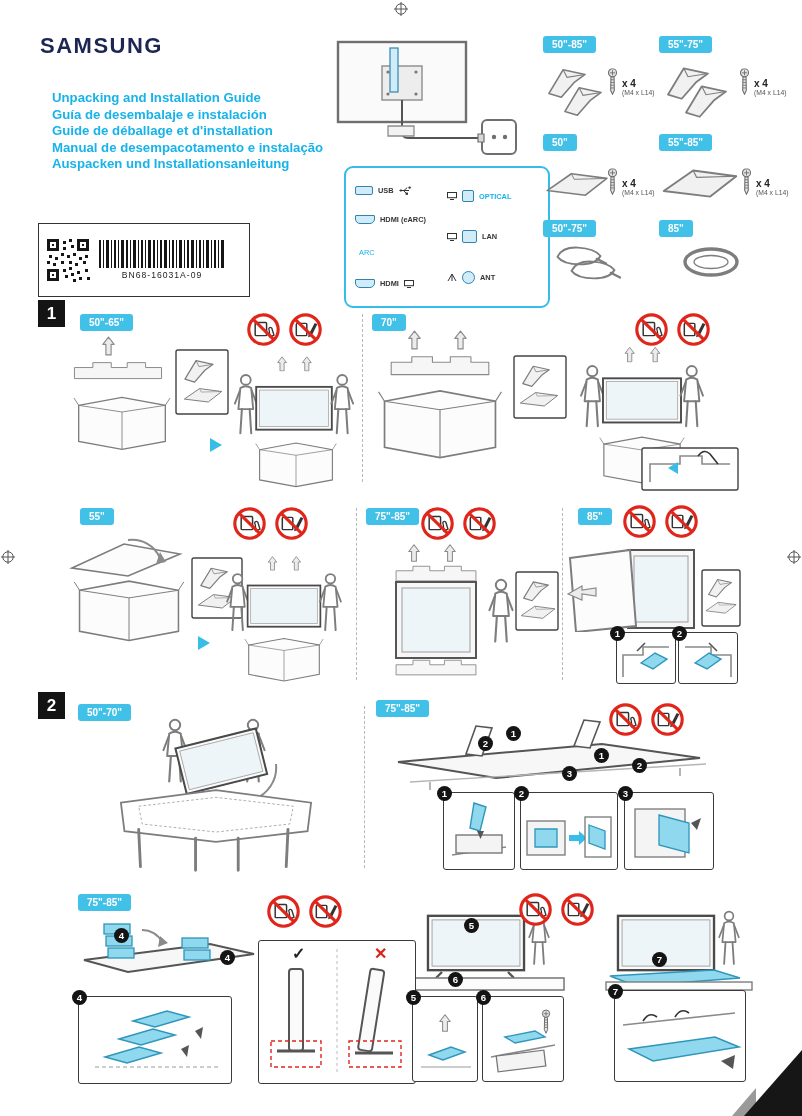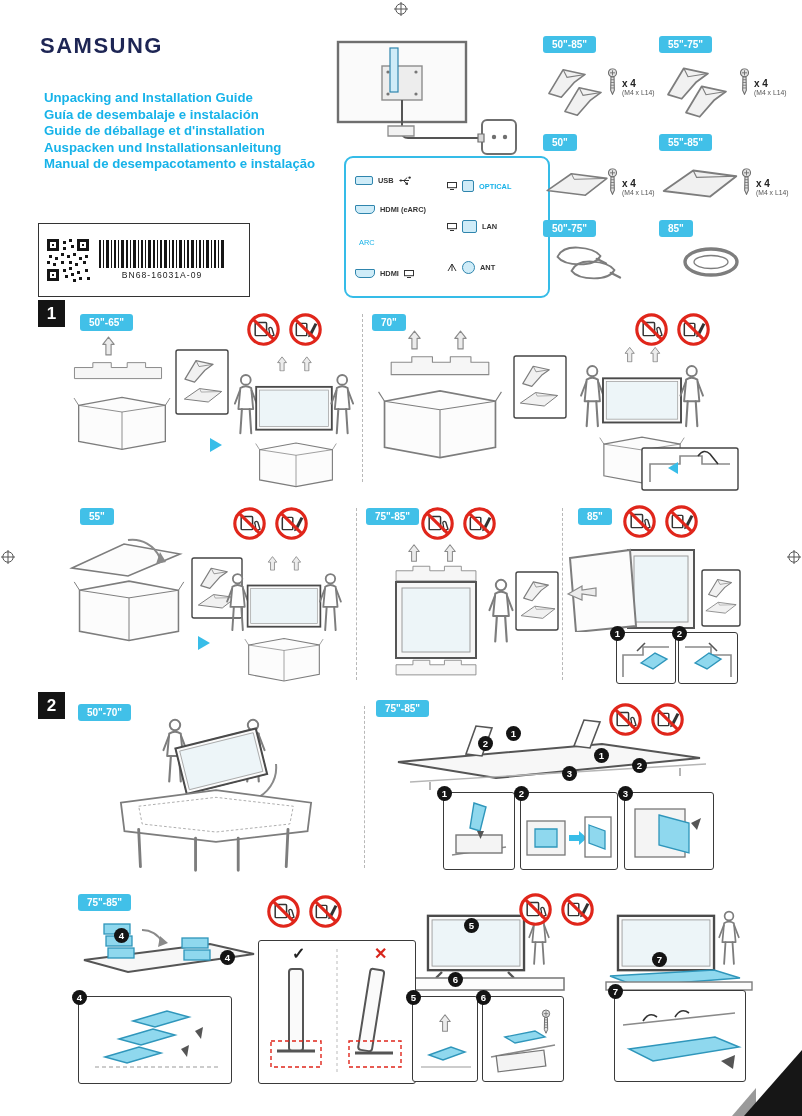--- a/index.html
+++ b/index.html
@@ -2,21 +2,21 @@
 <html><head>
 <meta charset="utf-8">
 <style>
   html,body{margin:0;padding:0}
   body{width:802px;height:1116px;position:relative;background:#fff;
        font-family:"Liberation Sans",sans-serif;color:#222;overflow:hidden}
   .abs{position:absolute}
   svg{display:block}
   .logo{position:absolute;left:40px;top:33px;font-size:22px;font-weight:bold;
         color:#1d2554;letter-spacing:1.5px}
-  .titles{position:absolute;left:44px;top:90px;font-size:13.2px;font-weight:bold;
+  .titles{position:absolute;left:52px;top:90px;font-size:13.2px;font-weight:bold;
           color:#17b3e9;line-height:16.6px}
   .labelbox{position:absolute;left:38px;top:223px;width:198px;height:60px;
             border:1.3px solid #333;display:flex;align-items:center;gap:8px;padding:6px}
   .codecol{display:flex;flex-direction:column;align-items:center;gap:2px}
   .codetext{font-size:8.6px;letter-spacing:1px;color:#222}
   .badge{position:absolute;background:#41c0e8;color:#fff;font-weight:bold;font-size:10px;
          line-height:1;padding:4px 9px 3px;border-radius:3px;white-space:nowrap;z-index:4}
   .secnum{position:absolute;width:27px;height:27px;background:#141414;color:#fff;
           font-weight:bold;font-size:17px;display:flex;align-items:center;justify-content:center}
   .step{position:absolute;width:15px;height:15px;border-radius:50%;background:#141414;color:#fff;
@@ -139,22 +139,22 @@
     <circle cx="7" cy="7" r="5.2" fill="none" stroke="#555" stroke-width="1"></circle>
       <path d="M7 0 V14 M0 7 H14" stroke="#555" stroke-width="1"></path>
   </svg>
 
   <div class="logo">SAMSUNG</div>
 
   <div class="titles">
     <div>Unpacking and Installation Guide</div>
     <div>Guía de desembalaje e instalación</div>
     <div>Guide de déballage et d'installation</div>
+    <div>Manual de desempacotamento e instalação</div>
     <div>Auspacken und Installationsanleitung</div>
-    <div>Manual de desempacotamento e instalação</div>
   </div>
 
   <div class="labelbox">
     <svg width="46" height="46" viewBox="0 0 46 46">
       <rect width="46" height="46" fill="#fff"></rect>
       <g fill="#151515">
         <rect x="2" y="2" width="12" height="12"></rect>
           <rect x="32" y="2" width="12" height="12"></rect>
           <rect x="2" y="32" width="12" height="12"></rect>
         <rect x="5" y="5" width="6" height="6" fill="#fff"></rect>
@@ -242,21 +242,21 @@
       <circle cx="86" cy="58" r="1.6" fill="#777"></circle>
     <rect x="60" y="12" width="8" height="44" fill="#cfecf8" stroke="#2f85ad" stroke-width="1.2"></rect>
     <path d="M72 64 V96 Q72 102 78 102 H148" fill="none" stroke="#555" stroke-width="2"></path>
     <path d="M58 90 h26 v10 h-26 z" fill="#f2f2f2" stroke="#8c8c8c" stroke-width="1.3"></path>
     <rect x="152" y="84" width="34" height="34" rx="5" fill="#fff" stroke="#6f6f6f" stroke-width="2"></rect>
     <circle cx="164" cy="101" r="2.2" fill="#6f6f6f"></circle>
       <circle cx="175" cy="101" r="2.2" fill="#6f6f6f"></circle>
     <path d="M148 98 h6 v8 h-6 z" fill="#d8d8d8" stroke="#6f6f6f" stroke-width="1.2"></path>
   </svg>
 
-  <div class="abs ports" style="left:344px;top:156px;width:184px;height:122px">
+  <div class="abs ports" style="left:344px;top:166px;width:184px;height:122px">
     <div class="pcol">
       <div class="prow">
         <span class="port p-usb"></span>
         <span class="plabel">USB</span>
         <svg width="13" height="9" viewBox="0 0 13 9">
           <path d="M0 4.5 l2.4 -1.6 v3.2 z" fill="#333"></path>
             <path d="M2 4.5 H10" stroke="#333" stroke-width="1"></path>
           <path d="M5 4.5 L8.2 1.6 M4.4 4.5 L7.4 7.4" stroke="#333" stroke-width="1" fill="none"></path>
           <circle cx="10.6" cy="1.6" r="1.2" fill="#333"></circle>
             <rect x="6.6" y="6.6" width="2.4" height="2.2" fill="#333"></rect>

